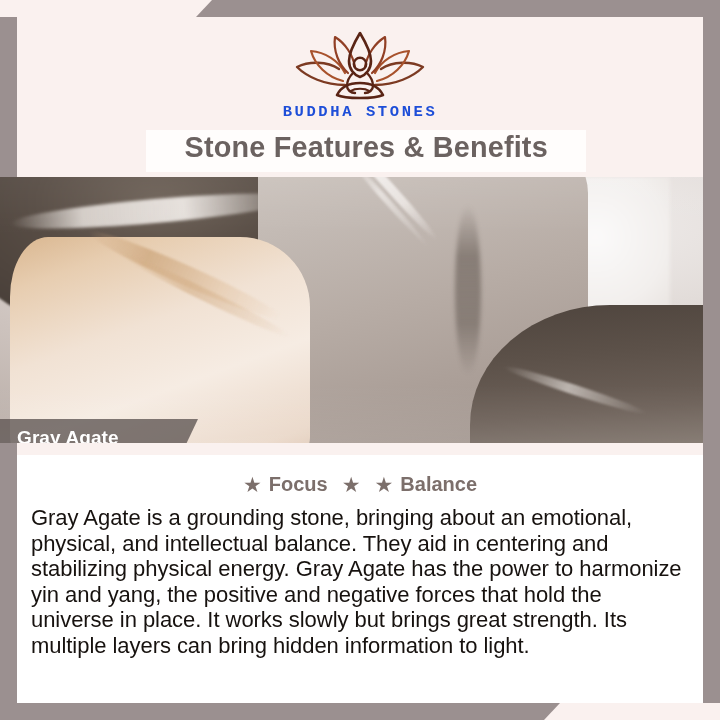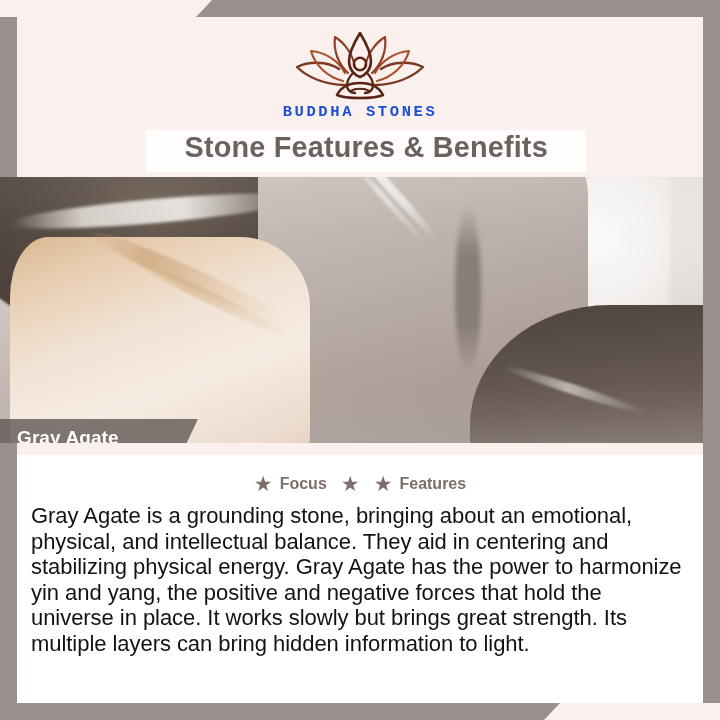--- a/index.html
+++ b/index.html
@@ -171,21 +171,21 @@
   }
   #keywords{
     display:flex;align-items:center;justify-content:center;gap:14px;
     padding-top:18px;
   }
   .kw{display:flex;align-items:center;gap:7px;}
   .kw-star{
     font-size:21px;color:#7c6f6b;line-height:1;
   }
   .kw-label{
-    font-size:16px;font-weight:700;color:#7c6f6b;
+    font-size:20px;font-weight:700;color:#7c6f6b;
     font-family:"Liberation Sans Narrow","Liberation Sans",sans-serif;
   }
   #description{
     margin:9px 14px 0 14px;
     font-size:22px;line-height:25.6px;color:#17120f;
     font-family:"Liberation Sans Narrow","Liberation Sans",sans-serif;
     letter-spacing:-.05px;
   }
 </style>
 </head>
@@ -261,21 +261,21 @@
       <div id="keywords">
         <div class="kw">
           <span class="kw-star">★</span>
           <span class="kw-label">Focus</span>
         </div>
         <div class="kw">
           <span class="kw-star">★</span>
         </div>
         <div class="kw">
           <span class="kw-star">★</span>
-          <span class="kw-label">Features</span>
+          <span class="kw-label">Balance</span>
         </div>
       </div>
 
       <p id="description">Gray Agate is a grounding stone, bringing about an emotional, physical, and intellectual balance. They aid in centering and stabilizing physical energy. Gray Agate has the power to harmonize yin and yang, the positive and negative forces that hold the universe in place. It works slowly but brings great strength. Its multiple layers can bring hidden information to light.</p>
 
     </div>
 
   </div>
 </div>
 

